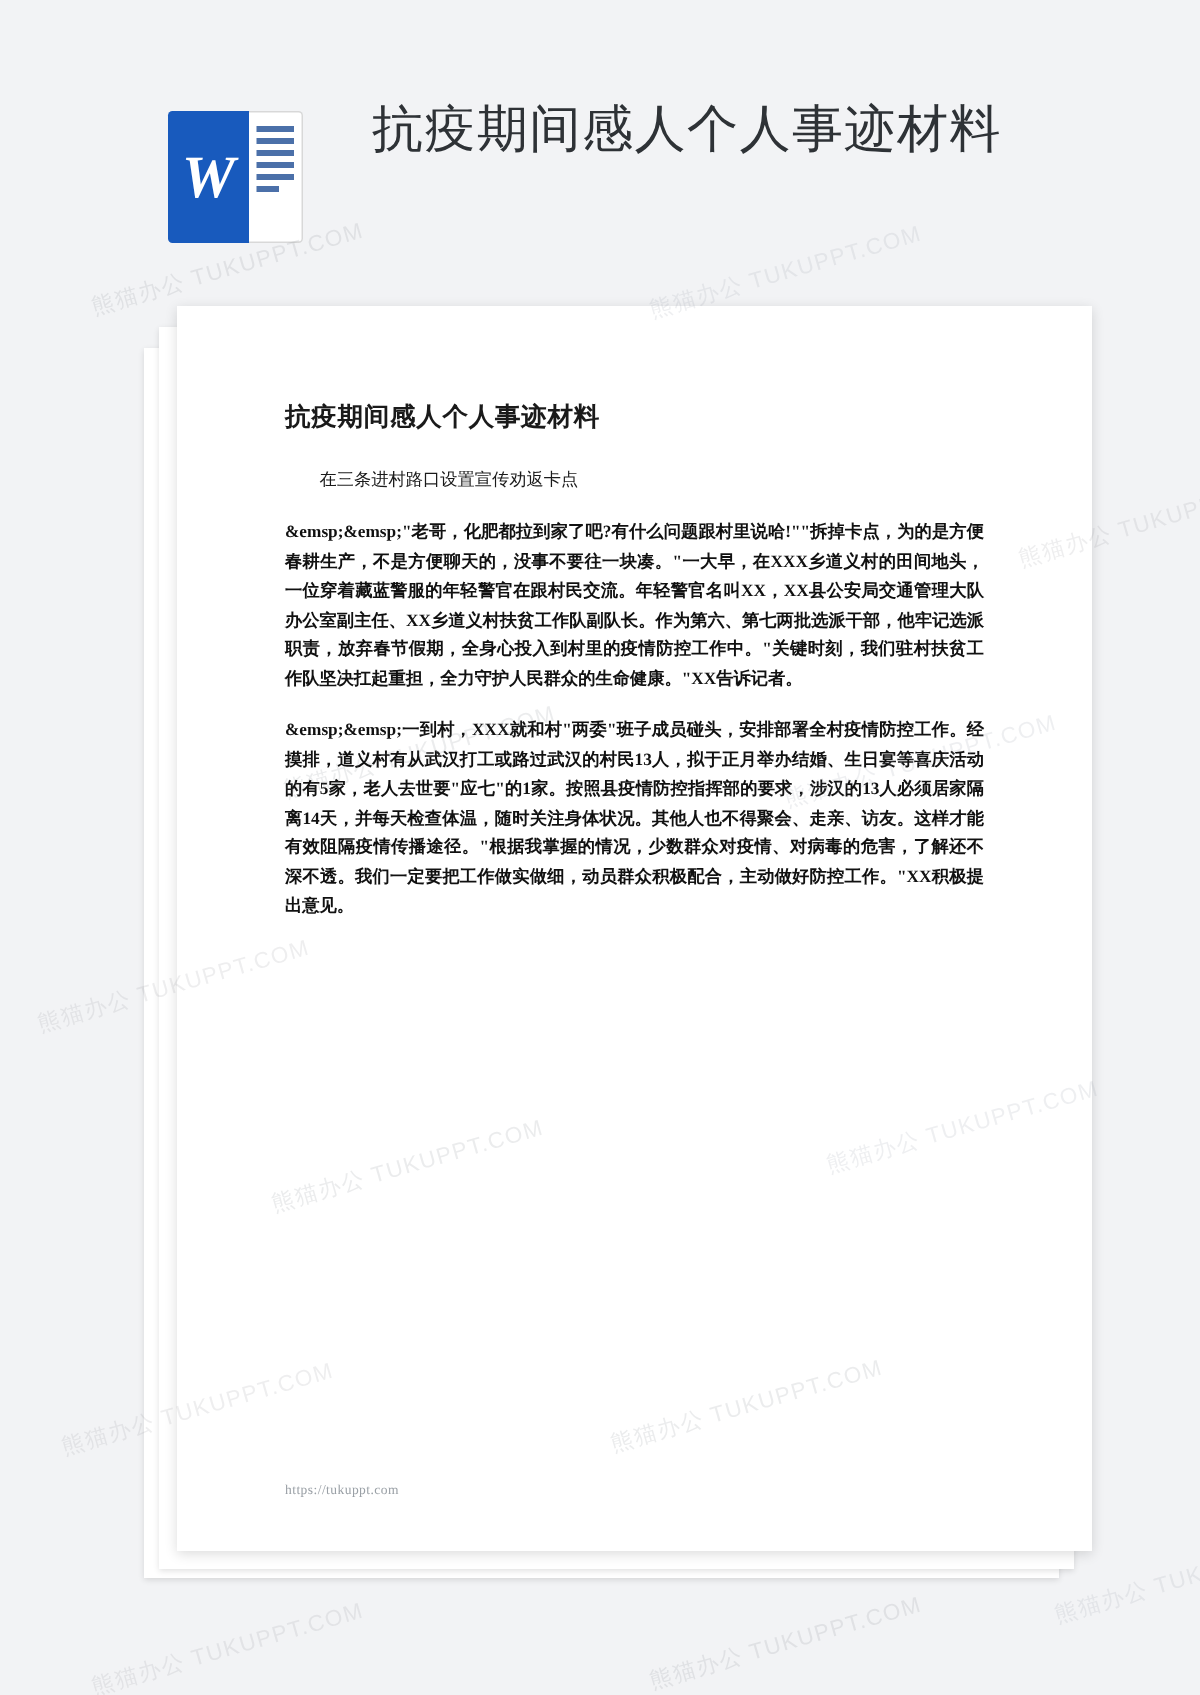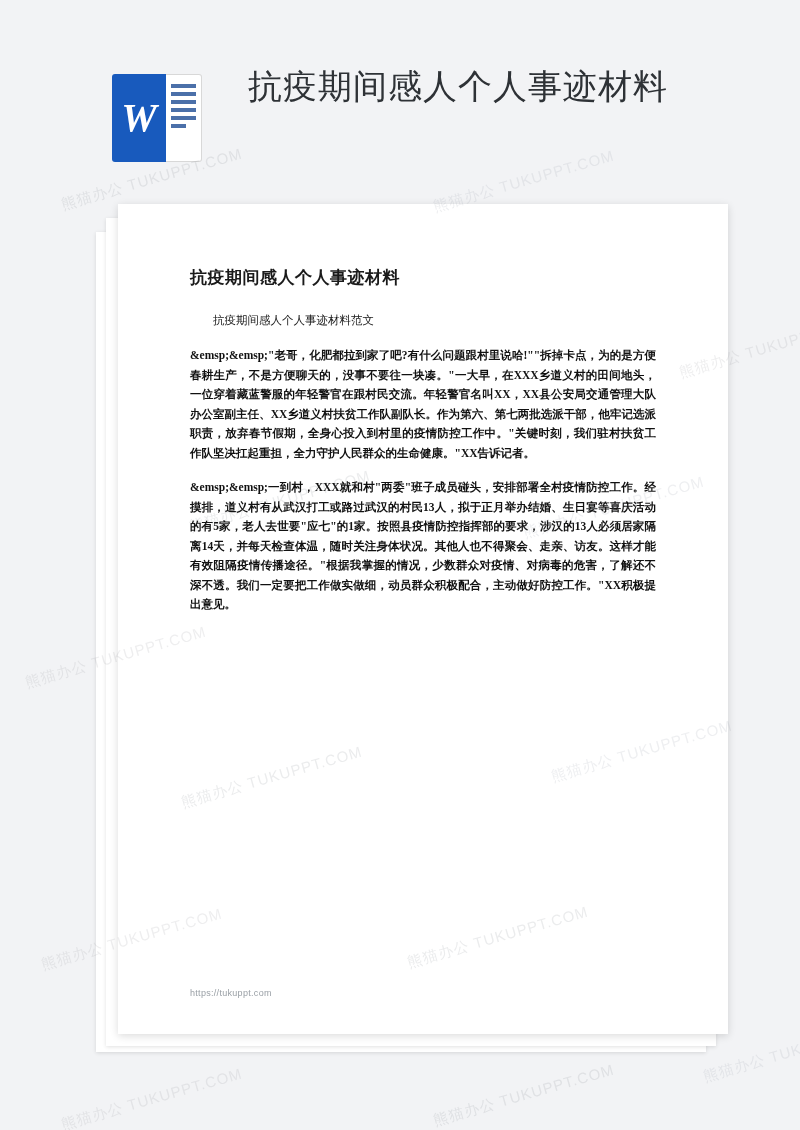--- a/index.html
+++ b/index.html
@@ -124,21 +124,21 @@
     font-size: 11.5px;
     color: #111;
     line-height: 19.5px;
     margin: 0 0 15px 0;
     text-align: justify;
     font-weight: bold;
   }
   .p-footer-link {
     position: absolute;
     left: 72px; bottom: 36px;
-    font-family: Liberation Sans, sans-serif;
+    font-family: Liberation Serif, serif;
     font-size: 9px;
     color: #9aa0a6;
     letter-spacing: .3px;
   }
 
   
   .wm {
     position: absolute;
     color: rgba(120,125,135,0.13);
     font-size: 15px;
@@ -172,21 +172,21 @@
     </div>
     <div class="doc-title">抗疫期间感人个人事迹材料</div>
   </div>
 
   <div class="paper-back2"></div>
   <div class="paper-back1"></div>
 
   <div class="paper">
     <div class="paper-inner">
       <h1 class="p-title">抗疫期间感人个人事迹材料</h1>
-      <p class="p-sub">抗疫期间感人个人事迹材料范文</p>
+      <p class="p-sub">在三条进村路口设置宣传劝返卡点</p>
       <p class="p-body">&amp;emsp;&amp;emsp;"老哥，化肥都拉到家了吧?有什么问题跟村里说哈!""拆掉卡点，为的是方便春耕生产，不是方便聊天的，没事不要往一块凑。"一大早，在XXX乡道义村的田间地头，一位穿着藏蓝警服的年轻警官在跟村民交流。年轻警官名叫XX，XX县公安局交通管理大队办公室副主任、XX乡道义村扶贫工作队副队长。作为第六、第七两批选派干部，他牢记选派职责，放弃春节假期，全身心投入到村里的疫情防控工作中。"关键时刻，我们驻村扶贫工作队坚决扛起重担，全力守护人民群众的生命健康。"XX告诉记者。</p>
       <p class="p-body">&amp;emsp;&amp;emsp;一到村，XXX就和村"两委"班子成员碰头，安排部署全村疫情防控工作。经摸排，道义村有从武汉打工或路过武汉的村民13人，拟于正月举办结婚、生日宴等喜庆活动的有5家，老人去世要"应七"的1家。按照县疫情防控指挥部的要求，涉汉的13人必须居家隔离14天，并每天检查体温，随时关注身体状况。其他人也不得聚会、走亲、访友。这样才能有效阻隔疫情传播途径。"根据我掌握的情况，少数群众对疫情、对病毒的危害，了解还不深不透。我们一定要把工作做实做细，动员群众积极配合，主动做好防控工作。"XX积极提出意见。</p>
     </div>
     <div class="p-footer-link">https://tukuppt.com</div>
   </div>
 
   <div id="watermark-layer">
       <div class="wm big" style="left: 58px; top: 170px; font-size: 15px;">熊猫办公 TUKUPPT.COM</div>
       <div class="wm light" style="left: 430px; top: 172px; font-size: 15px;">熊猫办公 TUKUPPT.COM</div>
       <div class="wm" style="left: 676px; top: 338px; font-size: 15px;">熊猫办公 TUKUPPT.COM</div>

